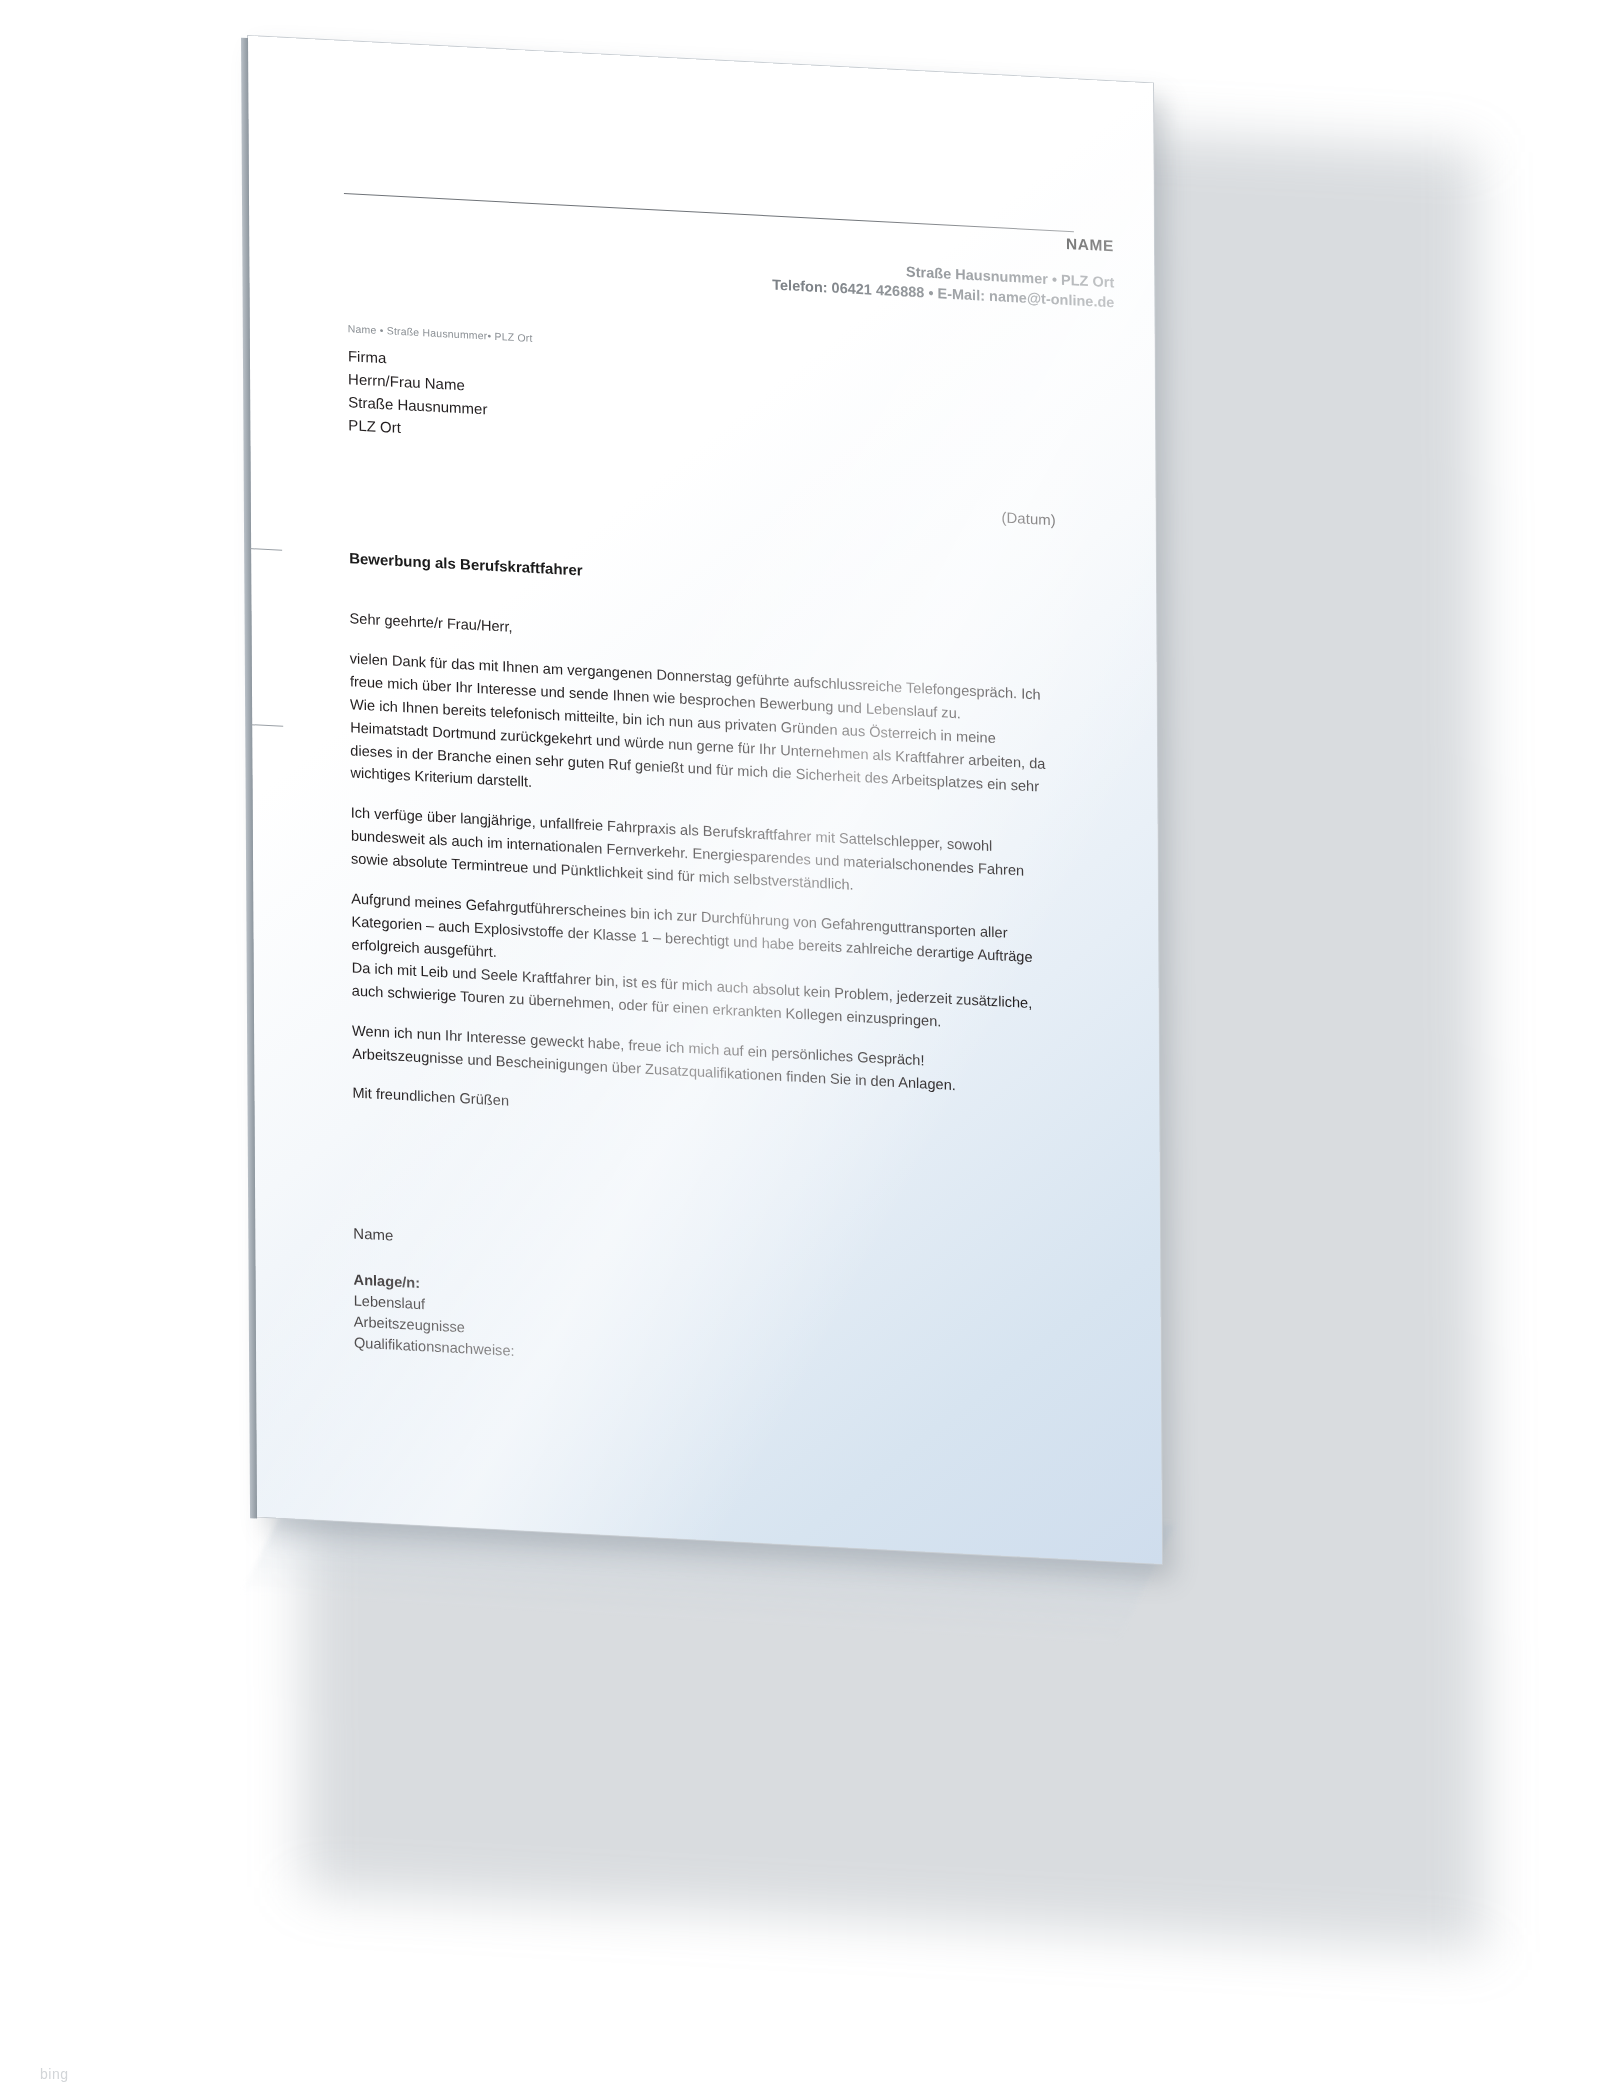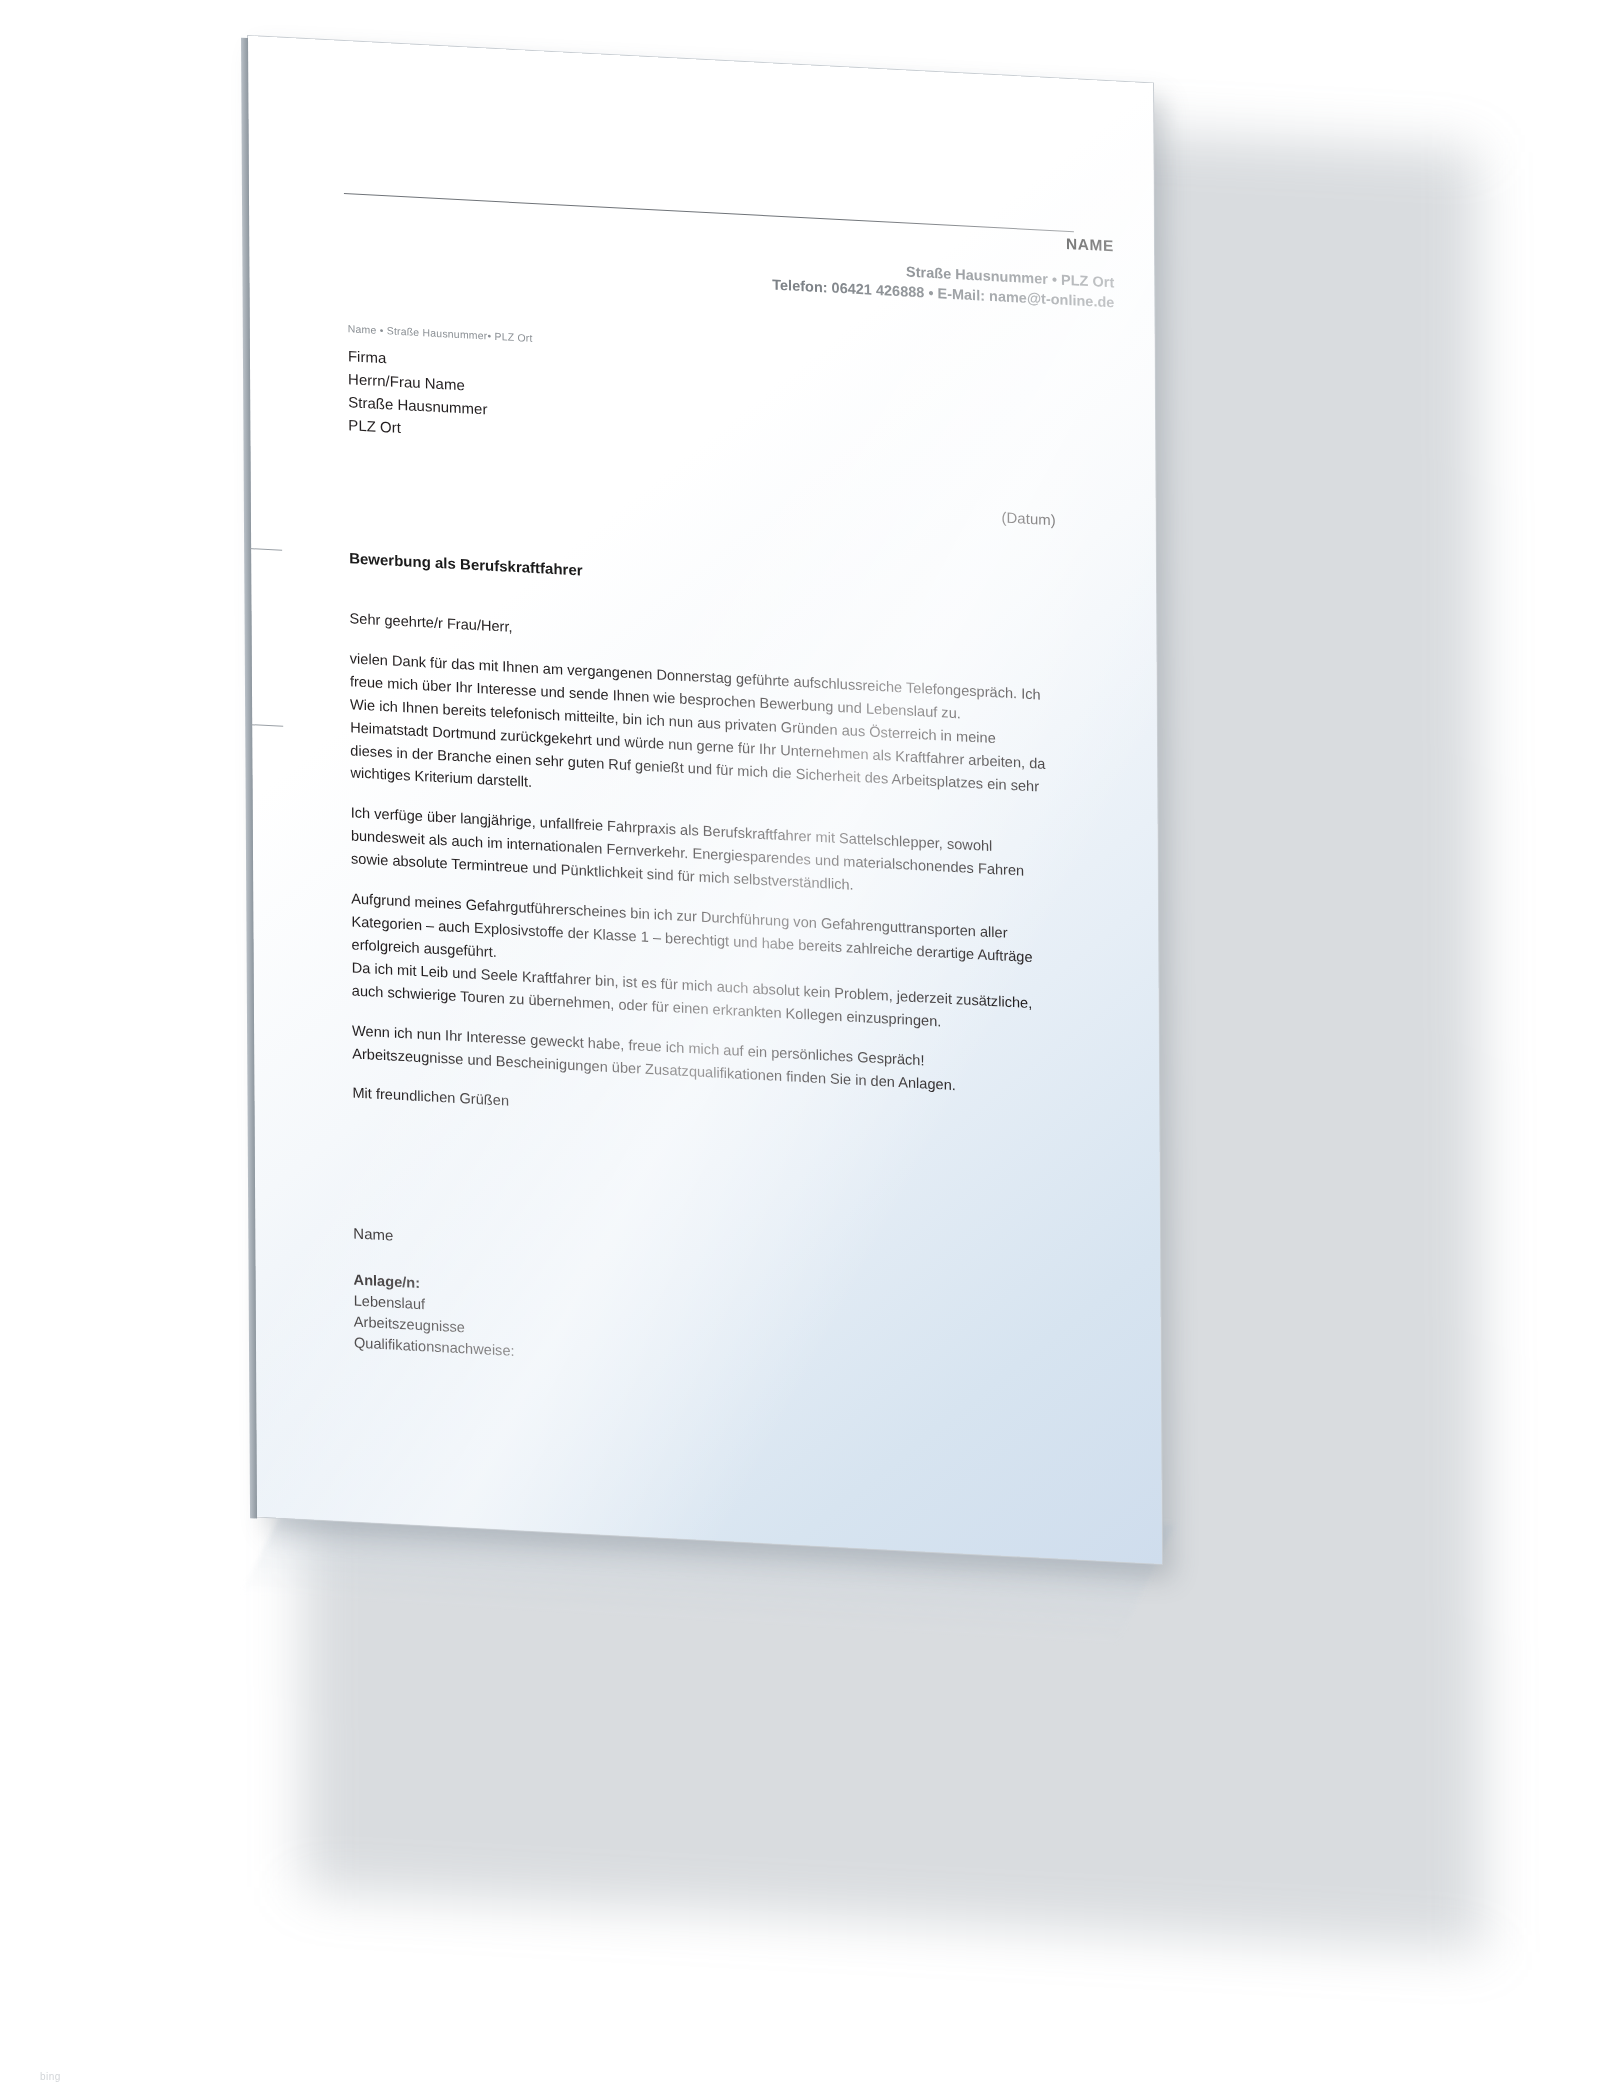--- a/index.html
+++ b/index.html
@@ -181,21 +181,21 @@
     font-size: 14.6px;
     line-height: 1.45;
   }
   .attachments .at-title { font-weight: bold; }
 
   
   .watermark {
     position: absolute;
     left: 40px;
     bottom: 18px;
-    font-size: 10px;
+    font-size: 14px;
     color: #d2d5d8;
     letter-spacing: 0.5px;
     z-index: 5;
   }
 
   
   .reflection {
     position: absolute;
     left: 258px;
     top: 1500px;

